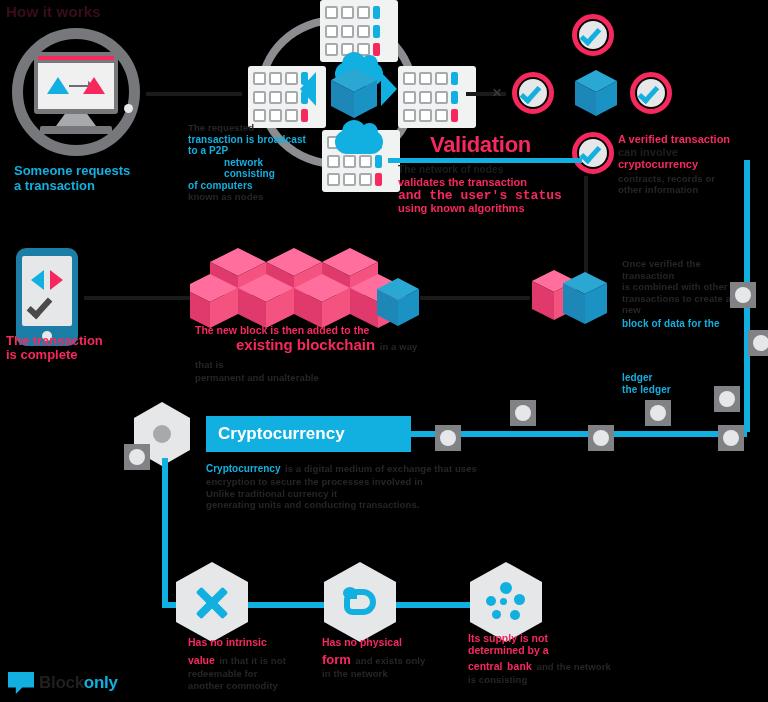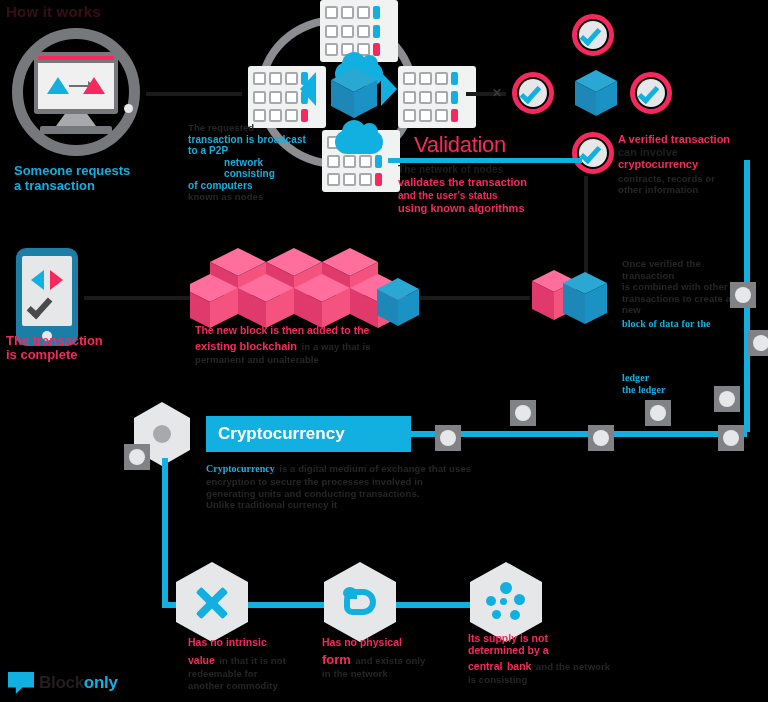--- a/index.html
+++ b/index.html
@@ -6,21 +6,21 @@
   html,body{ background:#000; }
   body{
     width:768px; height:702px; position:relative; overflow:hidden;
     font-family:"Liberation Sans", sans-serif; color:#fff;
     background:#000;
   }
   .stage{ position:absolute; inset:0; }
 
   
   .abs{ position:absolute; }
-  .cy{ color:#12b0e0;font-family:Liberation Serif, serif; }
+  .cy{ color:#12b0e0; }
   .pk{ color:#f7285e; }
   .bold{ font-weight:bold; }
 
   
   .body-text{
     color:#262626; font-size:9.5px; line-height:11.5px; font-weight:bold;
     letter-spacing:.1px;
   }
   .body-text .hi-cy{ color:#12b0e0; }
 
@@ -283,26 +283,26 @@
   <svg class="abs" style="left:574px;top:70px;" width="44" height="48" viewBox="0 0 44 48">
     <polygon points="22,0 43,11 22,22 1,11" fill="#2ba7d4"></polygon>
     <polygon points="1,11 22,22 22,46 1,35" fill="#1d87b8"></polygon>
     <polygon points="43,11 22,22 22,46 43,35" fill="#1a93c4"></polygon>
   </svg>
   <div class="check abs" style="left:572px;top:132px;">
     <div class="disc"></div>
       <div class="tick"></div>
   </div>
 
-  <div class="abs" style="left:414px;top:132px;font-size:22px;font-weight:normal;color:#f7285e;letter-spacing:-.3px;">Validation</div>
+  <div class="abs" style="left:430px;top:132px;font-size:22px;font-weight:bold;color:#f7285e;letter-spacing:-.3px;">Validation</div>
   <div class="wire cy abs" style="left:388px;top:158px;width:194px;height:5px;"></div>
   <div class="abs" style="left:398px;top:164px;width:170px;">
     <div class="body-text" style="color:#1d1d1d;font-size:10px;line-height:12px;">The network of nodes</div>
     <div class="pk bold" style="font-size:11px;line-height:13px;">validates the transaction</div>
-    <div class="pk bold" style="font-size:10px;line-height:13px;">and the user's status</div>
+    <div class="pk bold" style="font-size:13px;line-height:13px;font-family:Liberation Mono, monospace;">and the user's status</div>
     <div class="pk bold" style="font-size:11px;line-height:13px;">using known algorithms</div>
   </div>
 
   <div class="abs" style="left:618px;top:133px;width:142px;">
     <div class="pk hdg">A verified transaction</div>
     <div class="hdg" style="color:#1f1f1f;">can involve</div>
     <div class="pk hdg">cryptocurrency</div>
     <div class="body-text" style="margin-top:2px;">contracts, records or</div>
     <div class="body-text">other information</div>
   </div>
@@ -372,21 +372,21 @@
     </g>
   </svg>
   <svg class="abs" style="left:376px;top:278px;" width="44" height="50" viewBox="0 0 44 50">
     <polygon points="22,0 43,11 22,22 1,11" fill="#2ba7d4"></polygon>
     <polygon points="1,11 22,22 22,48 1,37" fill="#1d87b8"></polygon>
     <polygon points="43,11 22,22 22,48 43,37" fill="#1a93c4"></polygon>
   </svg>
 
   <div class="abs" style="left:195px;top:324px;width:230px;">
     <div class="pk bold" style="font-size:10.5px;line-height:12px;">The new block is then added to the</div>
-    <div class="pk bold" style="font-size:11px;line-height:12px;display:inline;">existing blockchain</div>
+    <div class="pk bold" style="font-size:15px;line-height:12px;display:inline;margin-left:41px;">existing blockchain</div>
     <span class="body-text" style="display:inline;">in a way that is</span>
     <div class="body-text">permanent and unalterable</div>
   </div>
 
   <div class="wire abs" style="left:420px;top:296px;width:110px;height:4px;background:#1a1a1a;"></div>
 
   <svg class="abs" style="left:530px;top:268px;" width="80" height="68" viewBox="0 0 80 68">
     <polygon points="24,2 46,13 24,24 2,13" fill="#ff6e9c"></polygon>
     <polygon points="2,13 24,24 24,52 2,41" fill="#e0396b"></polygon>
     <polygon points="46,13 24,24 24,52 46,41" fill="#f4537f"></polygon>
@@ -394,22 +394,22 @@
     <polygon points="33,15 55,26 55,56 33,45" fill="#1d87b8"></polygon>
     <polygon points="77,15 55,26 55,56 77,45" fill="#1a93c4"></polygon>
   </svg>
 
   <div class="banner" style="left:206px;top:416px;width:205px;height:36px;">Cryptocurrency</div>
 
   <div class="abs" style="left:206px;top:458px;width:320px;">
     <span class="cy bold" style="font-size:10px;">Cryptocurrency</span>
     <span class="body-text" style="display:inline;">is a digital medium of exchange that uses</span>
     <div class="body-text">encryption to secure the processes involved in</div>
+    <div class="body-text">Unlike traditional currency it</div>
     <div class="body-text">generating units and conducting transactions.</div>
-    <div class="body-text">Unlike traditional currency it</div>
   </div>
 
   <div class="hex abs" style="left:134px;top:402px;width:56px;height:64px;">
     <div style="width:18px;height:18px;border-radius:50%;background:#a7a9ac;"></div>
   </div>
   <div class="tdot abs" style="left:124px;top:444px;">
       <i></i>
     </div>
 
   <div class="wire cy abs" style="left:162px;top:458px;width:6px;height:148px;"></div>
@@ -476,21 +476,21 @@
     <span class="pk bold" style="font-size:10.5px;">Has no physical</span>
     <div><span class="pk bold" style="font-size:13px;">form</span>
     <span class="body-text" style="display:inline;">and exists only</span></div>
     <div class="body-text">in the network</div>
   </div>
 
   <div class="abs" style="left:468px;top:632px;width:150px;">
     <div class="pk bold" style="font-size:10.5px;line-height:12px;">Its supply is not</div>
     <div class="pk bold" style="font-size:10.5px;line-height:12px;">determined by a</div>
     <div><span class="pk bold" style="font-size:10.5px;">central</span>
-    <span class="pk bold" style="font-size:10.5px;">bank</span>
+    <span class="pk bold" style="font-size:10.5px;font-family:Liberation Mono, monospace;">bank</span>
     <span class="body-text" style="display:inline;">and the network</span></div>
     <div class="body-text">is consisting</div>
   </div>
 
   <div class="abs" id="logo">
     <div class="mark"></div>
     <div class="wm">
       <span class="b">Block</span><span class="g">only</span>
     </div>
   </div>

